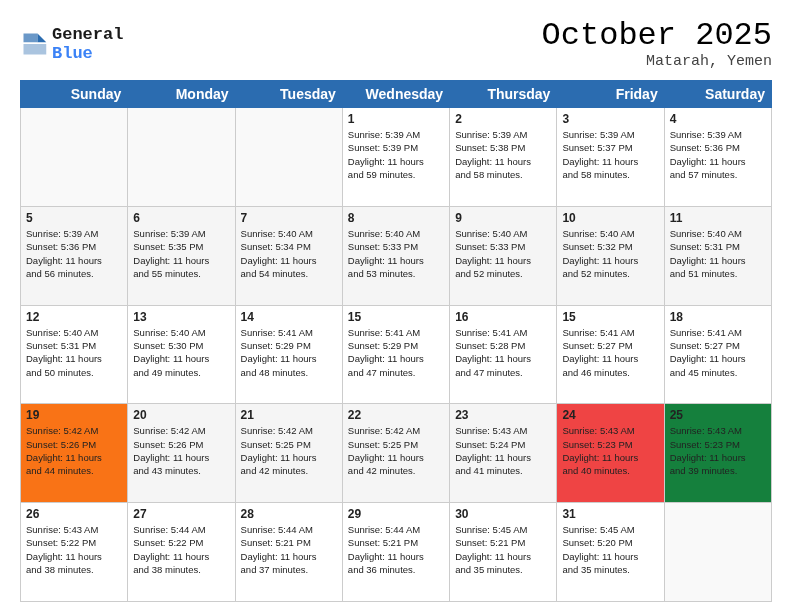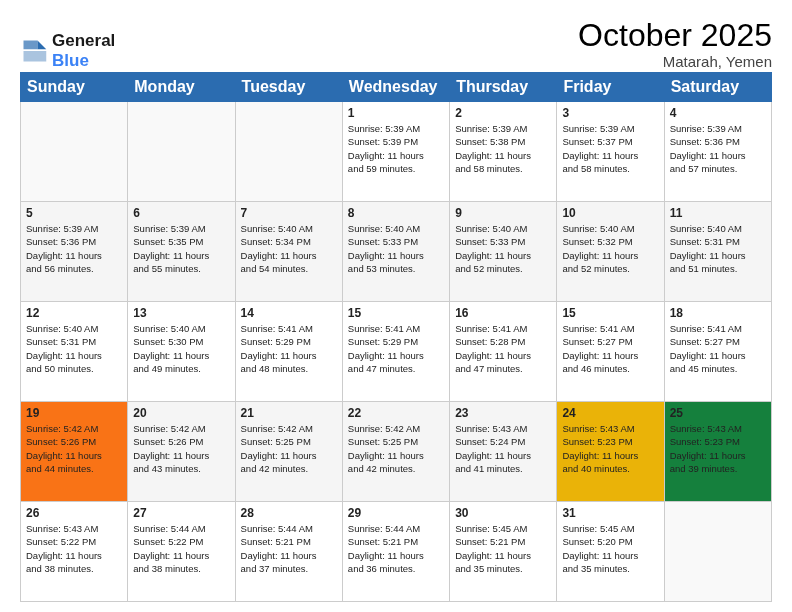--- a/index.html
+++ b/index.html
@@ -13,22 +13,23 @@
     .page {
       width: 792px;
       height: 612px;
       padding: 18px 20px 10px 20px;
       display: flex;
       flex-direction: column;
     }
     .header {
       display: flex;
       justify-content: space-between;
-      align-items: flex-end;
-      margin-bottom: 2px;
+      align-items: center;
+      margin-bottom: 10px;
+      font-family: Liberation Mono, monospace;
     }
     .logo {
       display: flex;
       align-items: center;
       gap: 4px;
     }
     .logo-icon {
       width: 28px;
       height: 28px;
     }
@@ -49,23 +50,23 @@
     .calendar {
       flex: 1;
       border: 1px solid #ccc;
       border-collapse: collapse;
       width: 100%;
       table-layout: fixed;
     }
     .calendar th {
       background-color: #2b6cb0;
       color: #fff;
-      font-size: 16px;
+      font-size: 14px;
       font-weight: bold;
-      text-align: left;
+      text-align: right;
       padding: 5px 6px;
       border: 1px solid #2b6cb0;
     }
     .calendar td {
       border: 1px solid #ccc;
       vertical-align: top;
       padding: 4px 5px;
       font-size: 10px;
       color: #222;
       background: #fff;
@@ -285,21 +286,21 @@
 Daylight: 11 hours
 and 42 minutes.</div>
           </td>
           <td style="background: rgb(245, 245, 245);">
             <div class="day-number">23</div>
             <div class="day-info" style="white-space: pre-line;">Sunrise: 5:43 AM
 Sunset: 5:24 PM
 Daylight: 11 hours
 and 41 minutes.</div>
           </td>
-          <td style="background: #eab308; margin-left: 41px;">
+          <td style="background: #ef4444; margin-left: 41px;">
             <div class="day-number">24</div>
             <div class="day-info" style="white-space: pre-line;">Sunrise: 5:43 AM
 Sunset: 5:23 PM
 Daylight: 11 hours
 and 40 minutes.</div>
           </td>
           <td style="background: #15803d;">
             <div class="day-number">25</div>
             <div class="day-info" style="white-space: pre-line;">Sunrise: 5:43 AM
 Sunset: 5:23 PM

